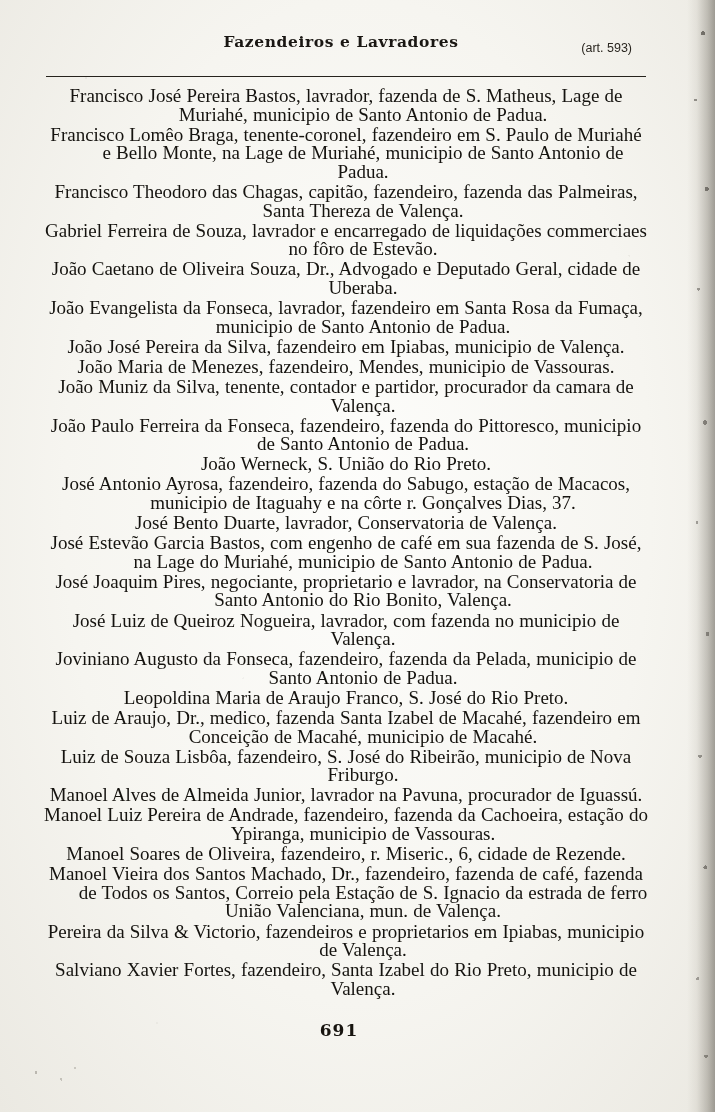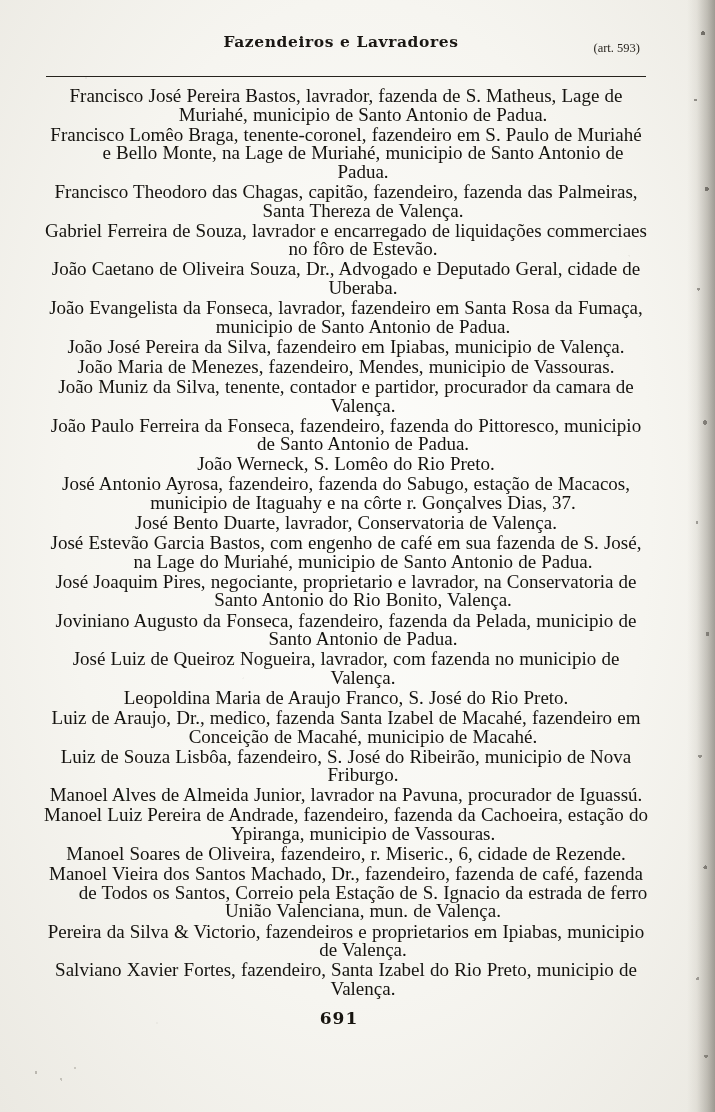--- a/index.html
+++ b/index.html
@@ -79,25 +79,25 @@
     font-family: "DejaVu Serif", serif;
     font-weight: bold;
     font-size: 15.5px;
     letter-spacing: .6px;
     color: #1a1713;
     margin: 6px 0 0 0;
     padding-right: 10px;
   }
   .art-ref {
     position: absolute;
-    right: 8px;
+    right: 16px;
     top: 9px;
     font-size: 12.5px;
     color: #2a2620;
-    font-family: Liberation Serif, serif;
+    font-family: Liberation Sans, sans-serif;
   }
   .rule {
     border: 0;
     border-top: 1.6px solid #26231d;
     margin: 4px 2px 10px 2px;
   }
 
   
   .entries {
     font-size: 19px;
@@ -110,21 +110,21 @@
     text-indent: -34px;
     word-spacing: .4px;
   }
 
   .folio {
     text-align: center;
     font-family: "DejaVu Serif", serif;
     font-weight: bold;
     font-size: 17px;
     letter-spacing: 1px;
-    margin-top: 10px;
+    margin-top: 22px;
     padding-right: 14px;
     color: #17140f;
   }
 
   
   .stray {
     position: absolute;
     left: 24px;
     bottom: 26px;
     width: 60px;
@@ -152,27 +152,27 @@
       <p class="entry">Francisco José Pereira Bastos, lavrador, fazenda de S. Matheus, Lage de Muriahé, municipio de Santo Antonio de Padua.</p>
       <p class="entry">Francisco Lomêo Braga, tenente-coronel, fazendeiro em S. Paulo de Muriahé e Bello Monte, na Lage de Muriahé, municipio de Santo Antonio de Padua.</p>
       <p class="entry">Francisco Theodoro das Chagas, capitão, fazendeiro, fazenda das Palmeiras, Santa Thereza de Valença.</p>
       <p class="entry">Gabriel Ferreira de Souza, lavrador e encarregado de liquidações commerciaes no fôro de Estevão.</p>
       <p class="entry">João Caetano de Oliveira Souza, Dr., Advogado e Deputado Geral, cidade de Uberaba.</p>
       <p class="entry">João Evangelista da Fonseca, lavrador, fazendeiro em Santa Rosa da Fumaça, municipio de Santo Antonio de Padua.</p>
       <p class="entry">João José Pereira da Silva, fazendeiro em Ipiabas, municipio de Valença.</p>
       <p class="entry">João Maria de Menezes, fazendeiro, Mendes, municipio de Vassouras.</p>
       <p class="entry">João Muniz da Silva, tenente, contador e partidor, procurador da camara de Valença.</p>
       <p class="entry">João Paulo Ferreira da Fonseca, fazendeiro, fazenda do Pittoresco, municipio de Santo Antonio de Padua.</p>
-      <p class="entry">João Werneck, S. Lomêo do Rio Preto.</p>
+      <p class="entry">João Werneck, S. União do Rio Preto.</p>
       <p class="entry">José Antonio Ayrosa, fazendeiro, fazenda do Sabugo, estação de Macacos, municipio de Itaguahy e na côrte r. Gonçalves Dias, 37.</p>
       <p class="entry">José Bento Duarte, lavrador, Conservatoria de Valença.</p>
       <p class="entry">José Estevão Garcia Bastos, com engenho de café em sua fazenda de S. José, na Lage do Muriahé, municipio de Santo Antonio de Padua.</p>
       <p class="entry">José Joaquim Pires, negociante, proprietario e lavrador, na Conservatoria de Santo Antonio do Rio Bonito, Valença.</p>
+      <p class="entry">José Luiz de Queiroz Nogueira, lavrador, com fazenda no municipio de Valença.</p>
       <p class="entry">Joviniano Augusto da Fonseca, fazendeiro, fazenda da Pelada, municipio de Santo Antonio de Padua.</p>
-      <p class="entry">José Luiz de Queiroz Nogueira, lavrador, com fazenda no municipio de Valença.</p>
       <p class="entry">Leopoldina Maria de Araujo Franco, S. José do Rio Preto.</p>
       <p class="entry">Luiz de Araujo, Dr., medico, fazenda Santa Izabel de Macahé, fazendeiro em Conceição de Macahé, municipio de Macahé.</p>
       <p class="entry">Luiz de Souza Lisbôa, fazendeiro, S. José do Ribeirão, municipio de Nova Friburgo.</p>
       <p class="entry">Manoel Alves de Almeida Junior, lavrador na Pavuna, procurador de Iguassú.</p>
       <p class="entry">Manoel Luiz Pereira de Andrade, fazendeiro, fazenda da Cachoeira, estação do Ypiranga, municipio de Vassouras.</p>
       <p class="entry">Manoel Soares de Oliveira, fazendeiro, r. Miseric., 6, cidade de Rezende.</p>
       <p class="entry">Manoel Vieira dos Santos Machado, Dr., fazendeiro, fazenda de café, fazenda de Todos os Santos, Correio pela Estação de S. Ignacio da estrada de ferro União Valenciana, mun. de Valença.</p>
       <p class="entry">Pereira da Silva &amp; Victorio, fazendeiros e proprietarios em Ipiabas, municipio de Valença.</p>
       <p class="entry">Salviano Xavier Fortes, fazendeiro, Santa Izabel do Rio Preto, municipio de Valença.</p>
     </div>

